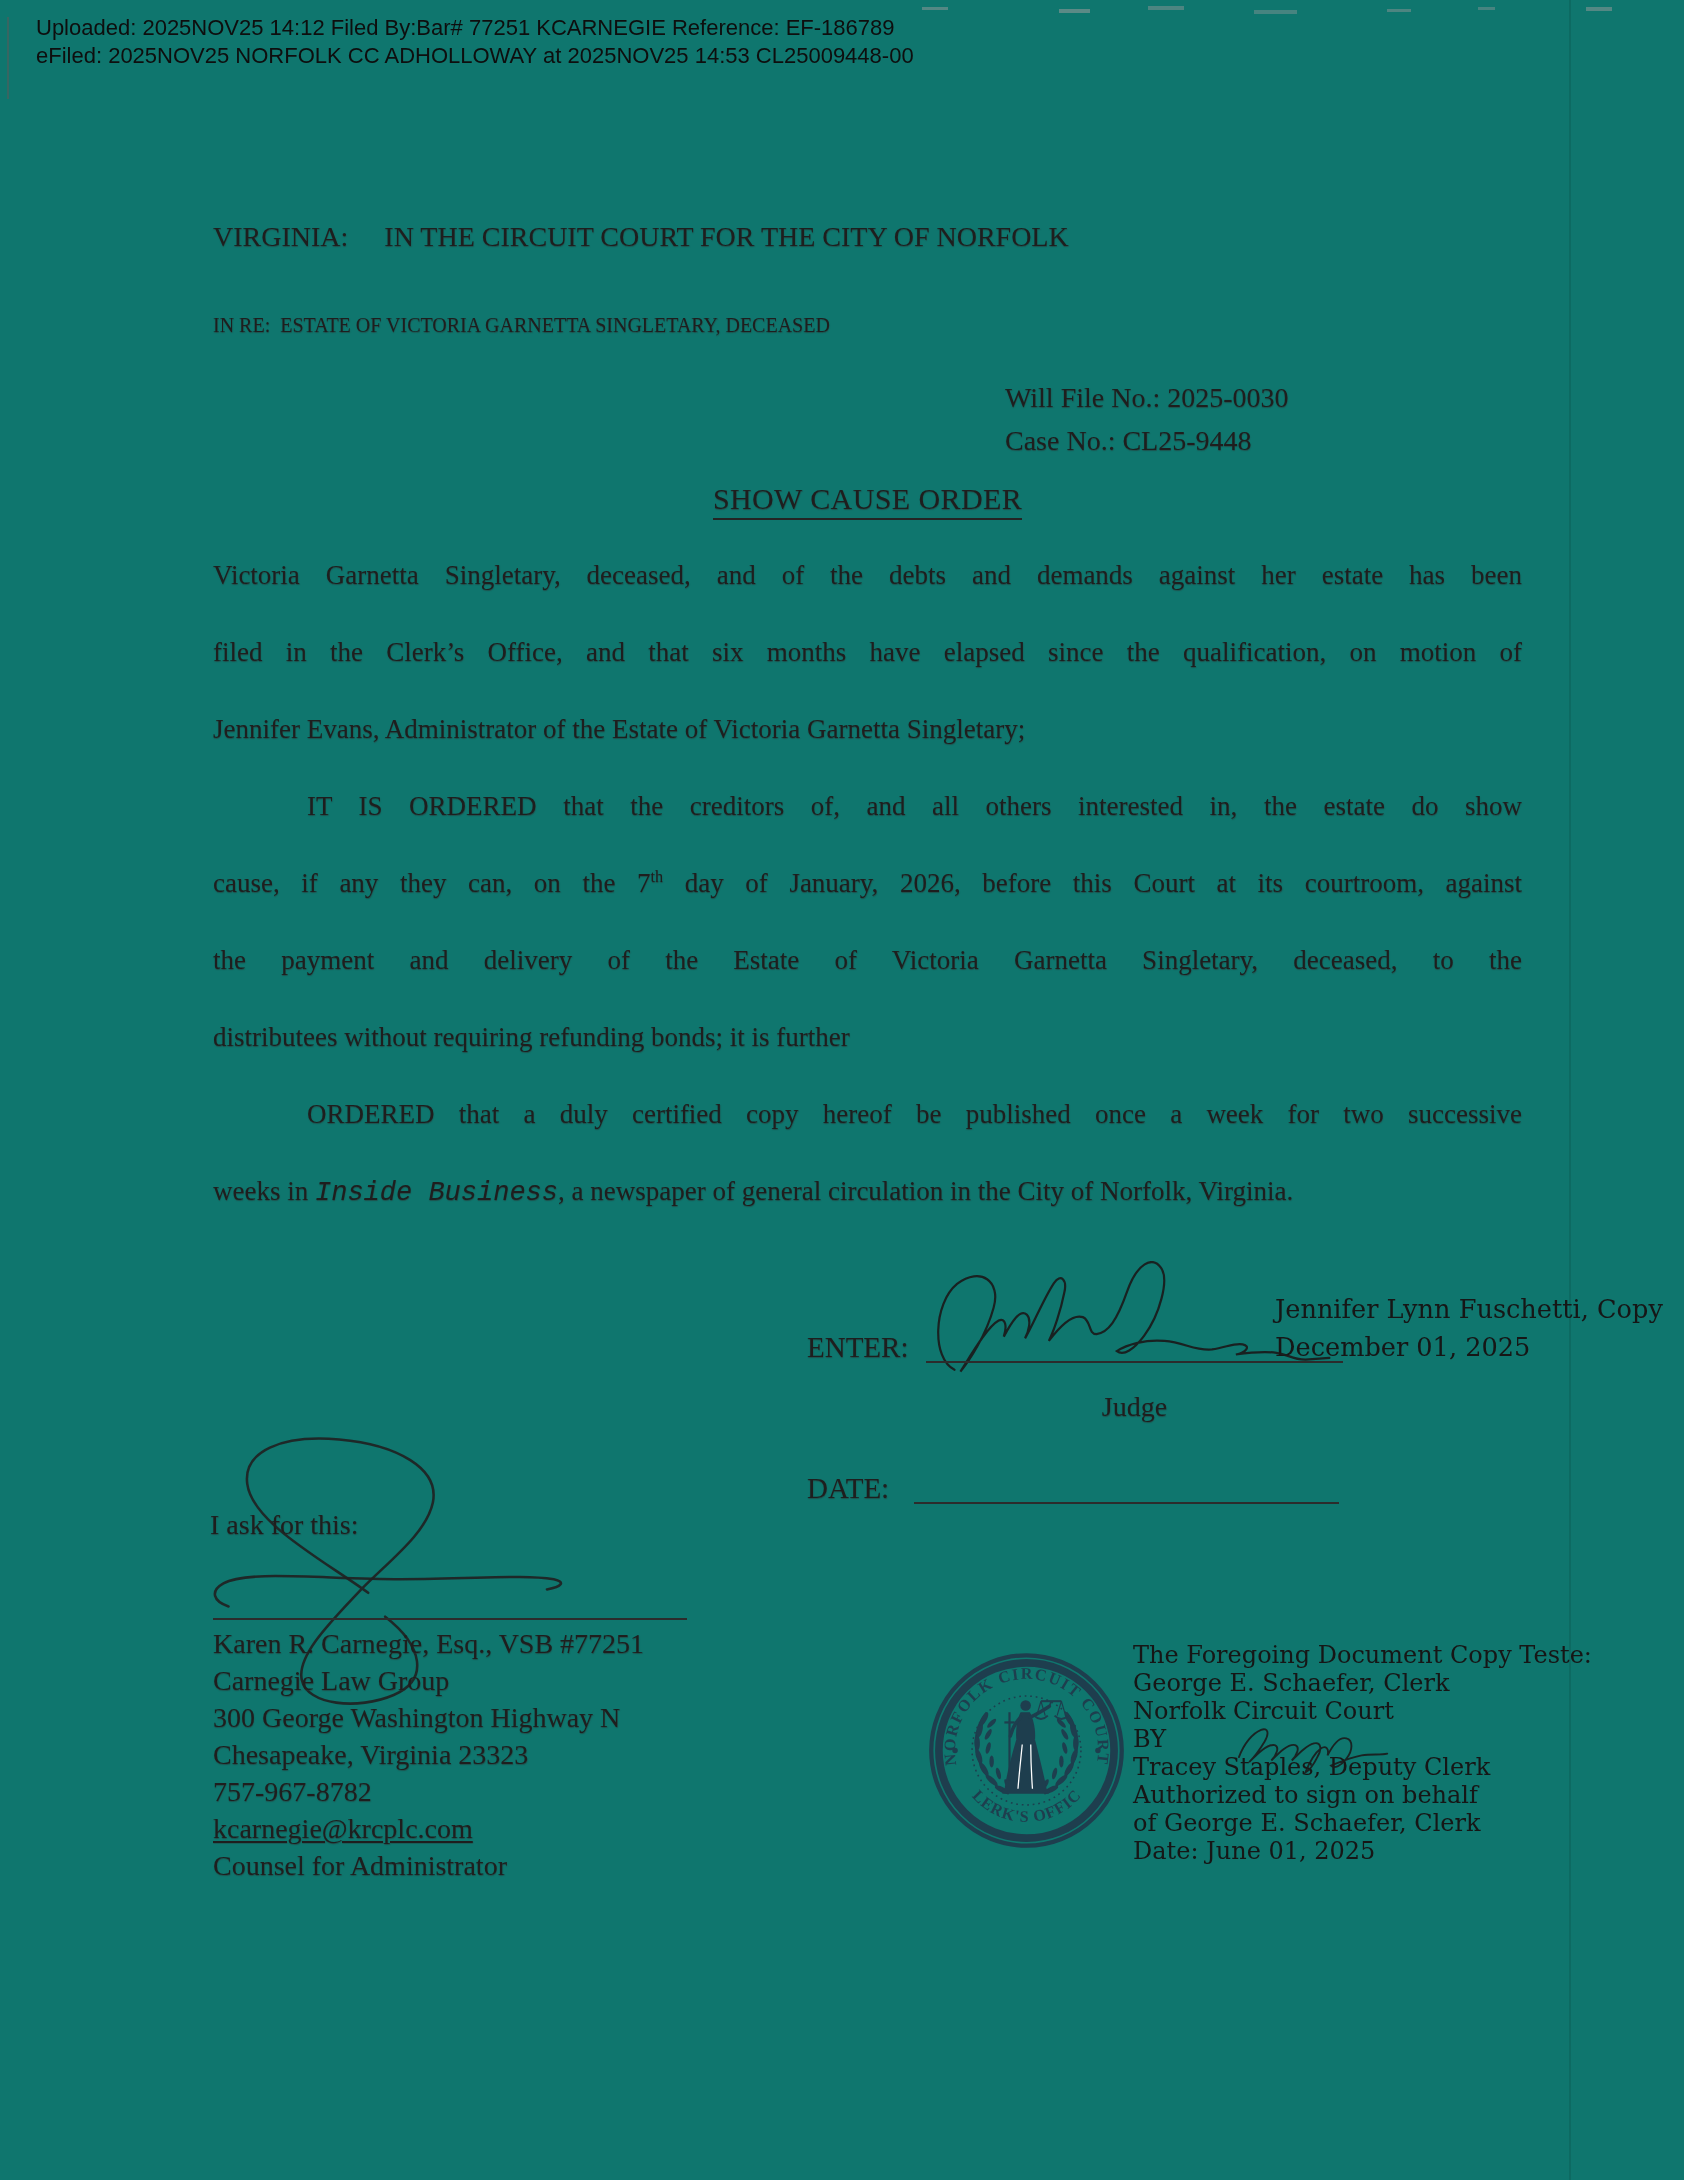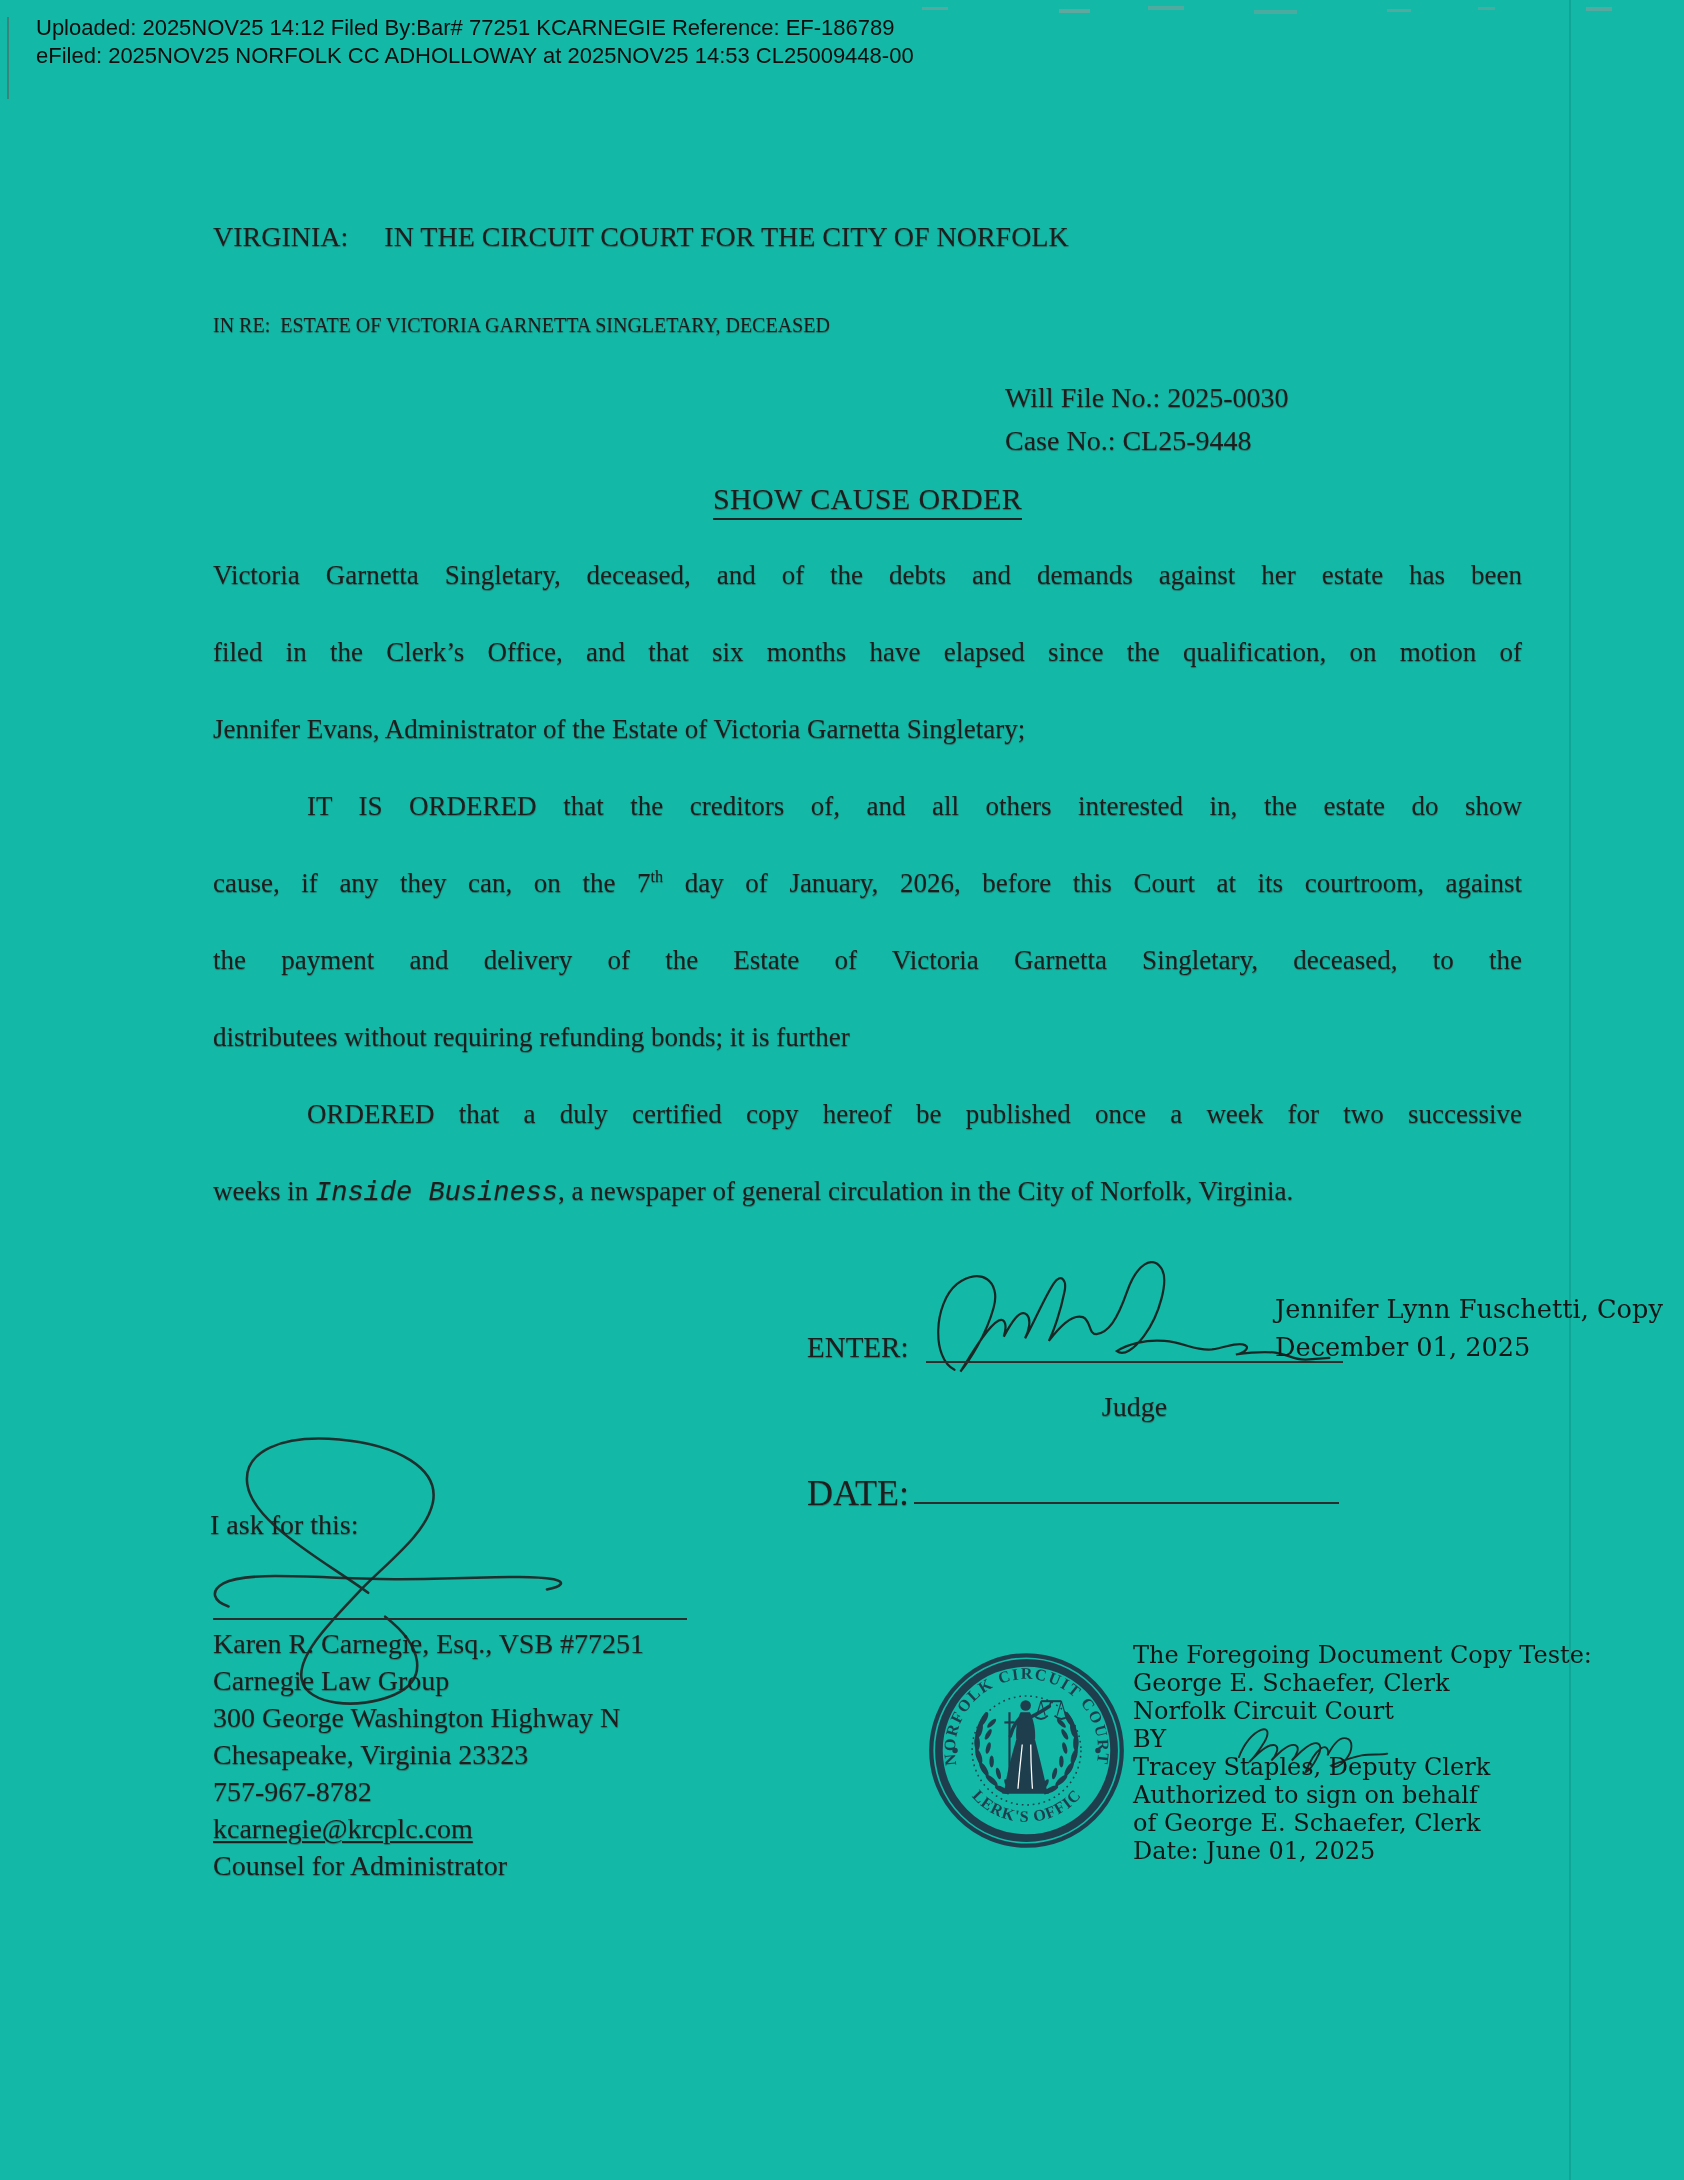--- a/index.html
+++ b/index.html
@@ -1,16 +1,16 @@
 <!DOCTYPE html>
 <html style="font-size:13.6px"><head>
 <meta charset="utf-8">
 <style>
   html,body{margin:0;padding:0;background:#ffffff;}
-  .page{position:relative;width:1685px;height:2181px;background:#14b8a6;overflow:hidden;
+  .page{position:relative;width:1685px;height:2181px;background:#0f766e;overflow:hidden;
         font-family:"Liberation Serif", serif;color:#1c1c1c;}
   
   .scan{color:#1e1e1e;text-shadow:0.3px 0.6px 0.9px rgba(45,45,45,0.5);}
   .sans{font-family:"Liberation Sans", sans-serif;}
   .stamp{font-family:"DejaVu Serif", serif;color:#161616;}
   .abs{position:absolute;}
   
   .hdr{left:36px;top:13.6px;font-size:22px;line-height:28px;color:#0e0e0e;}
   
   .cap1{left:213px;top:221px;font-size:28px;text-align:center;}
@@ -27,21 +27,21 @@
   .ll{text-align:left;}
   .ind{text-indent:94px;}
   .sup{vertical-align:super;font-size:0.6em;line-height:0;}
   .it{font-style:italic;font-family:Liberation Mono, monospace;}
   
   .judgestamp{left:1275px;top:1290px;font-size:25.6px;line-height:38px;}
   
   .enter{left:807px;top:1331px;font-size:29px;}
   .sigline{left:926px;top:1361px;width:417px;border-top:2.6px solid #2c2c2c;height:0;}
   .judgelbl{left:926px;top:1391px;width:417px;text-align:center;font-size:28px;}
-  .date{left:807px;top:1472px;font-size:36px;}
+  .date{left:807px;top:1472px;font-size:29px;}
   .dateline{left:914px;top:1502px;width:425px;border-top:2.6px solid #2c2c2c;height:0;}
   
   .ask{left:210px;top:1509px;font-size:28px;}
   .attrule{left:213px;top:1618px;width:474px;border-top:2.6px solid #2c2c2c;height:0;}
   .attblock{left:213px;top:1625px;font-size:28px;line-height:37px;}
   .uline{text-decoration:underline;text-decoration-thickness:2.1px;text-underline-offset:3.4px;}
   
   .clerkblock{left:1133px;top:1641px;font-size:24px;line-height:28px;}
   
   .art{position:absolute;background:#9a9a9a;}

